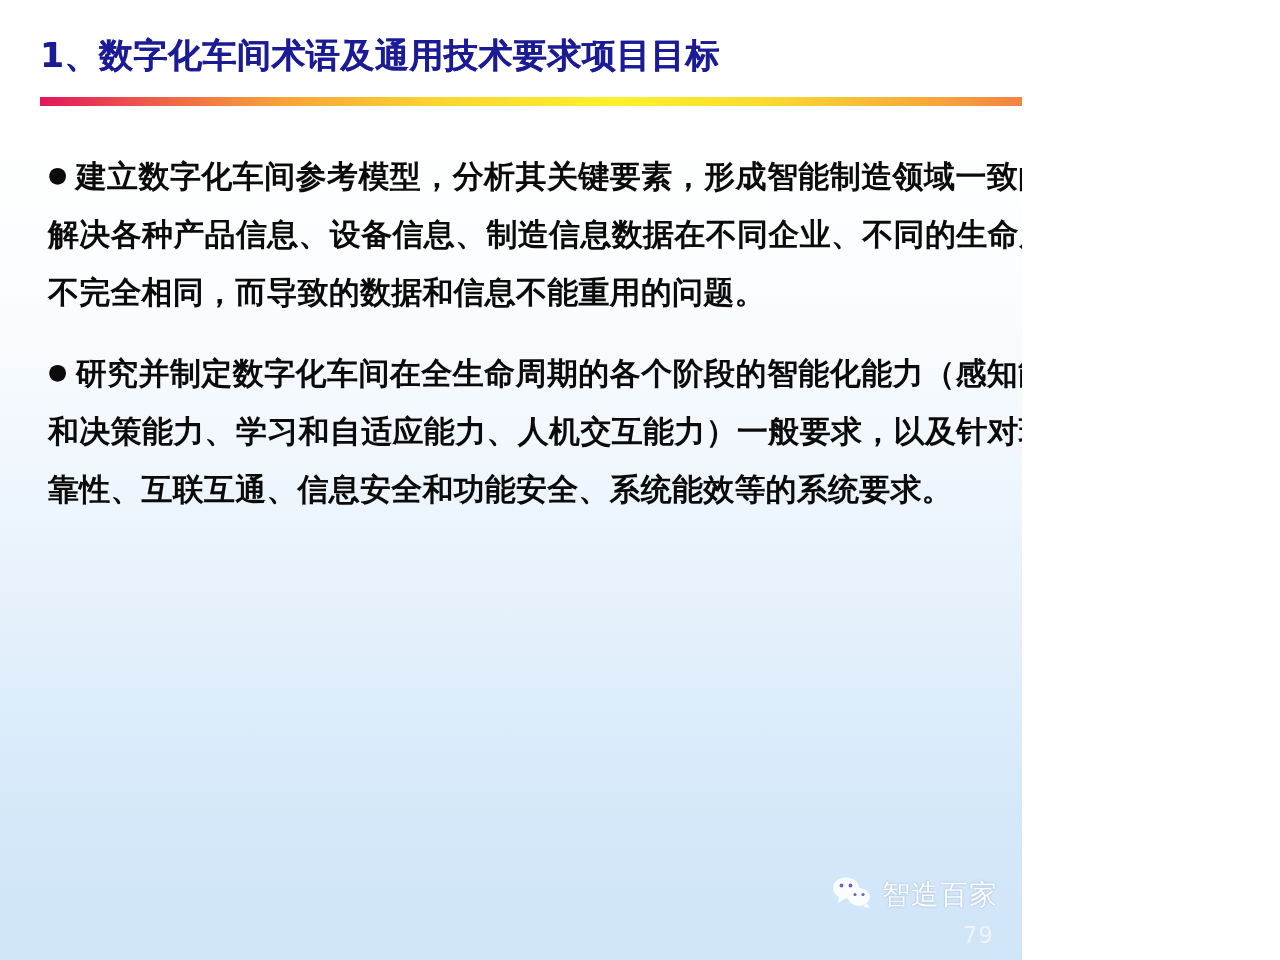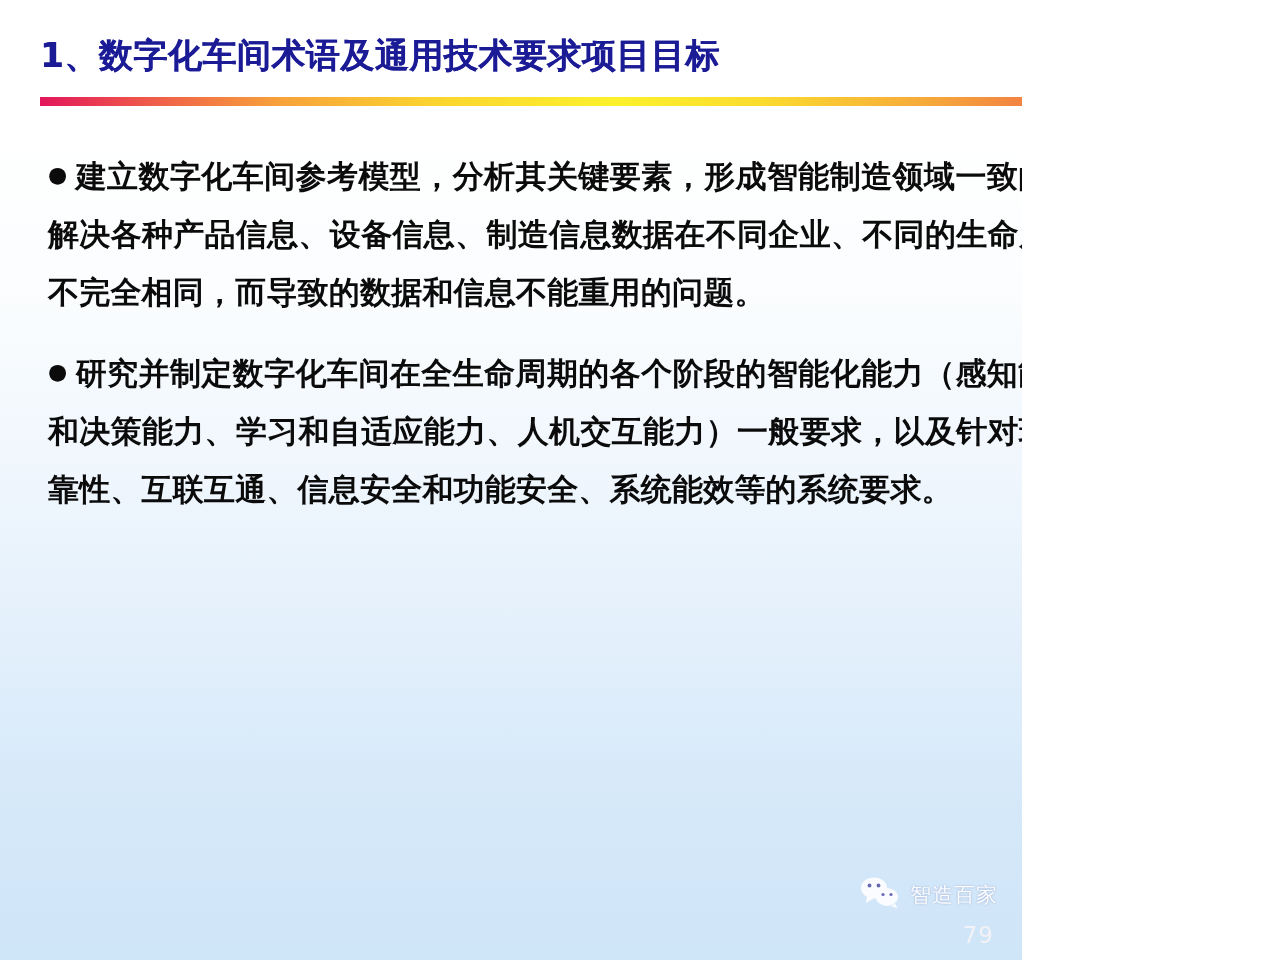--- a/index.html
+++ b/index.html
@@ -117,21 +117,21 @@
     position: absolute;
     right: 24px;
     top: 876px;
     display: flex;
     align-items: center;
     gap: 7px;
     opacity: 0.92;
   }
   #watermark .wm-text {
     font-family: "DejaVu Sans", "Liberation Sans", sans-serif;
-    font-size: 21px;
+    font-size: 28px;
     font-weight: normal;
     color: #ffffff;
     text-shadow: 0 0 2px rgba(90,90,160,0.5);
     letter-spacing: 1px;
   }
 
   
   #page-number {
     position: absolute;
     right: 28px;

